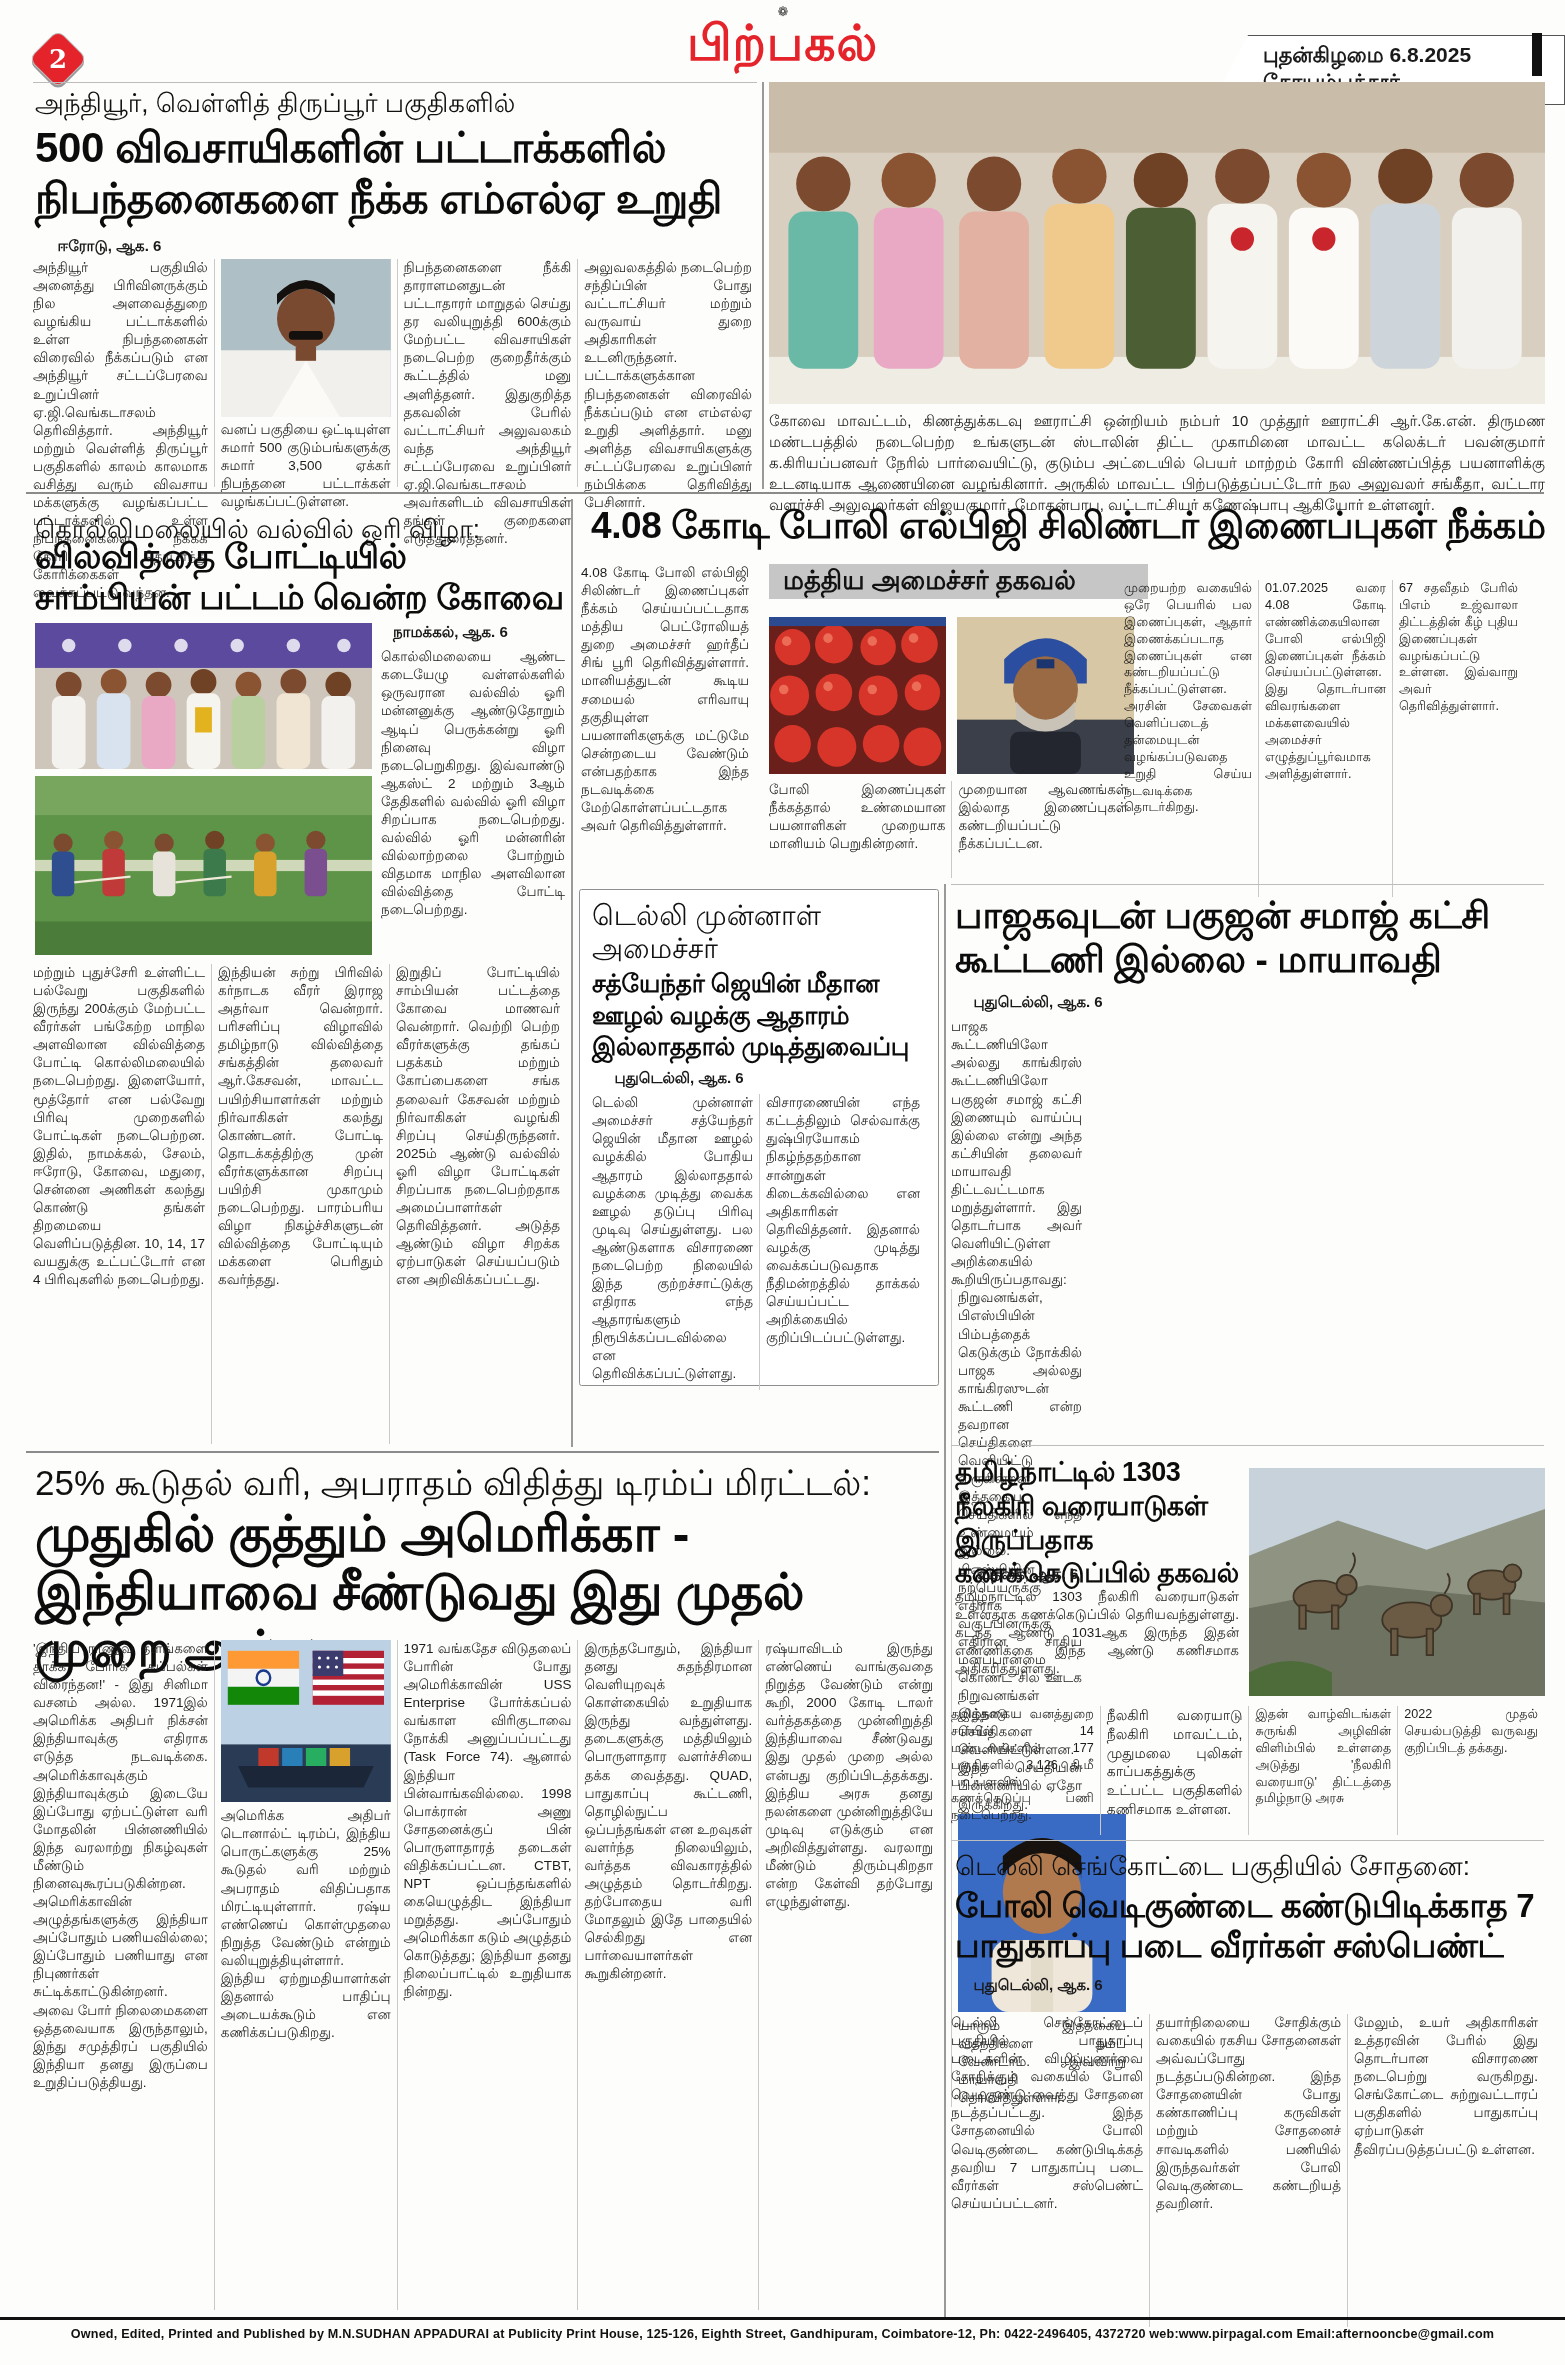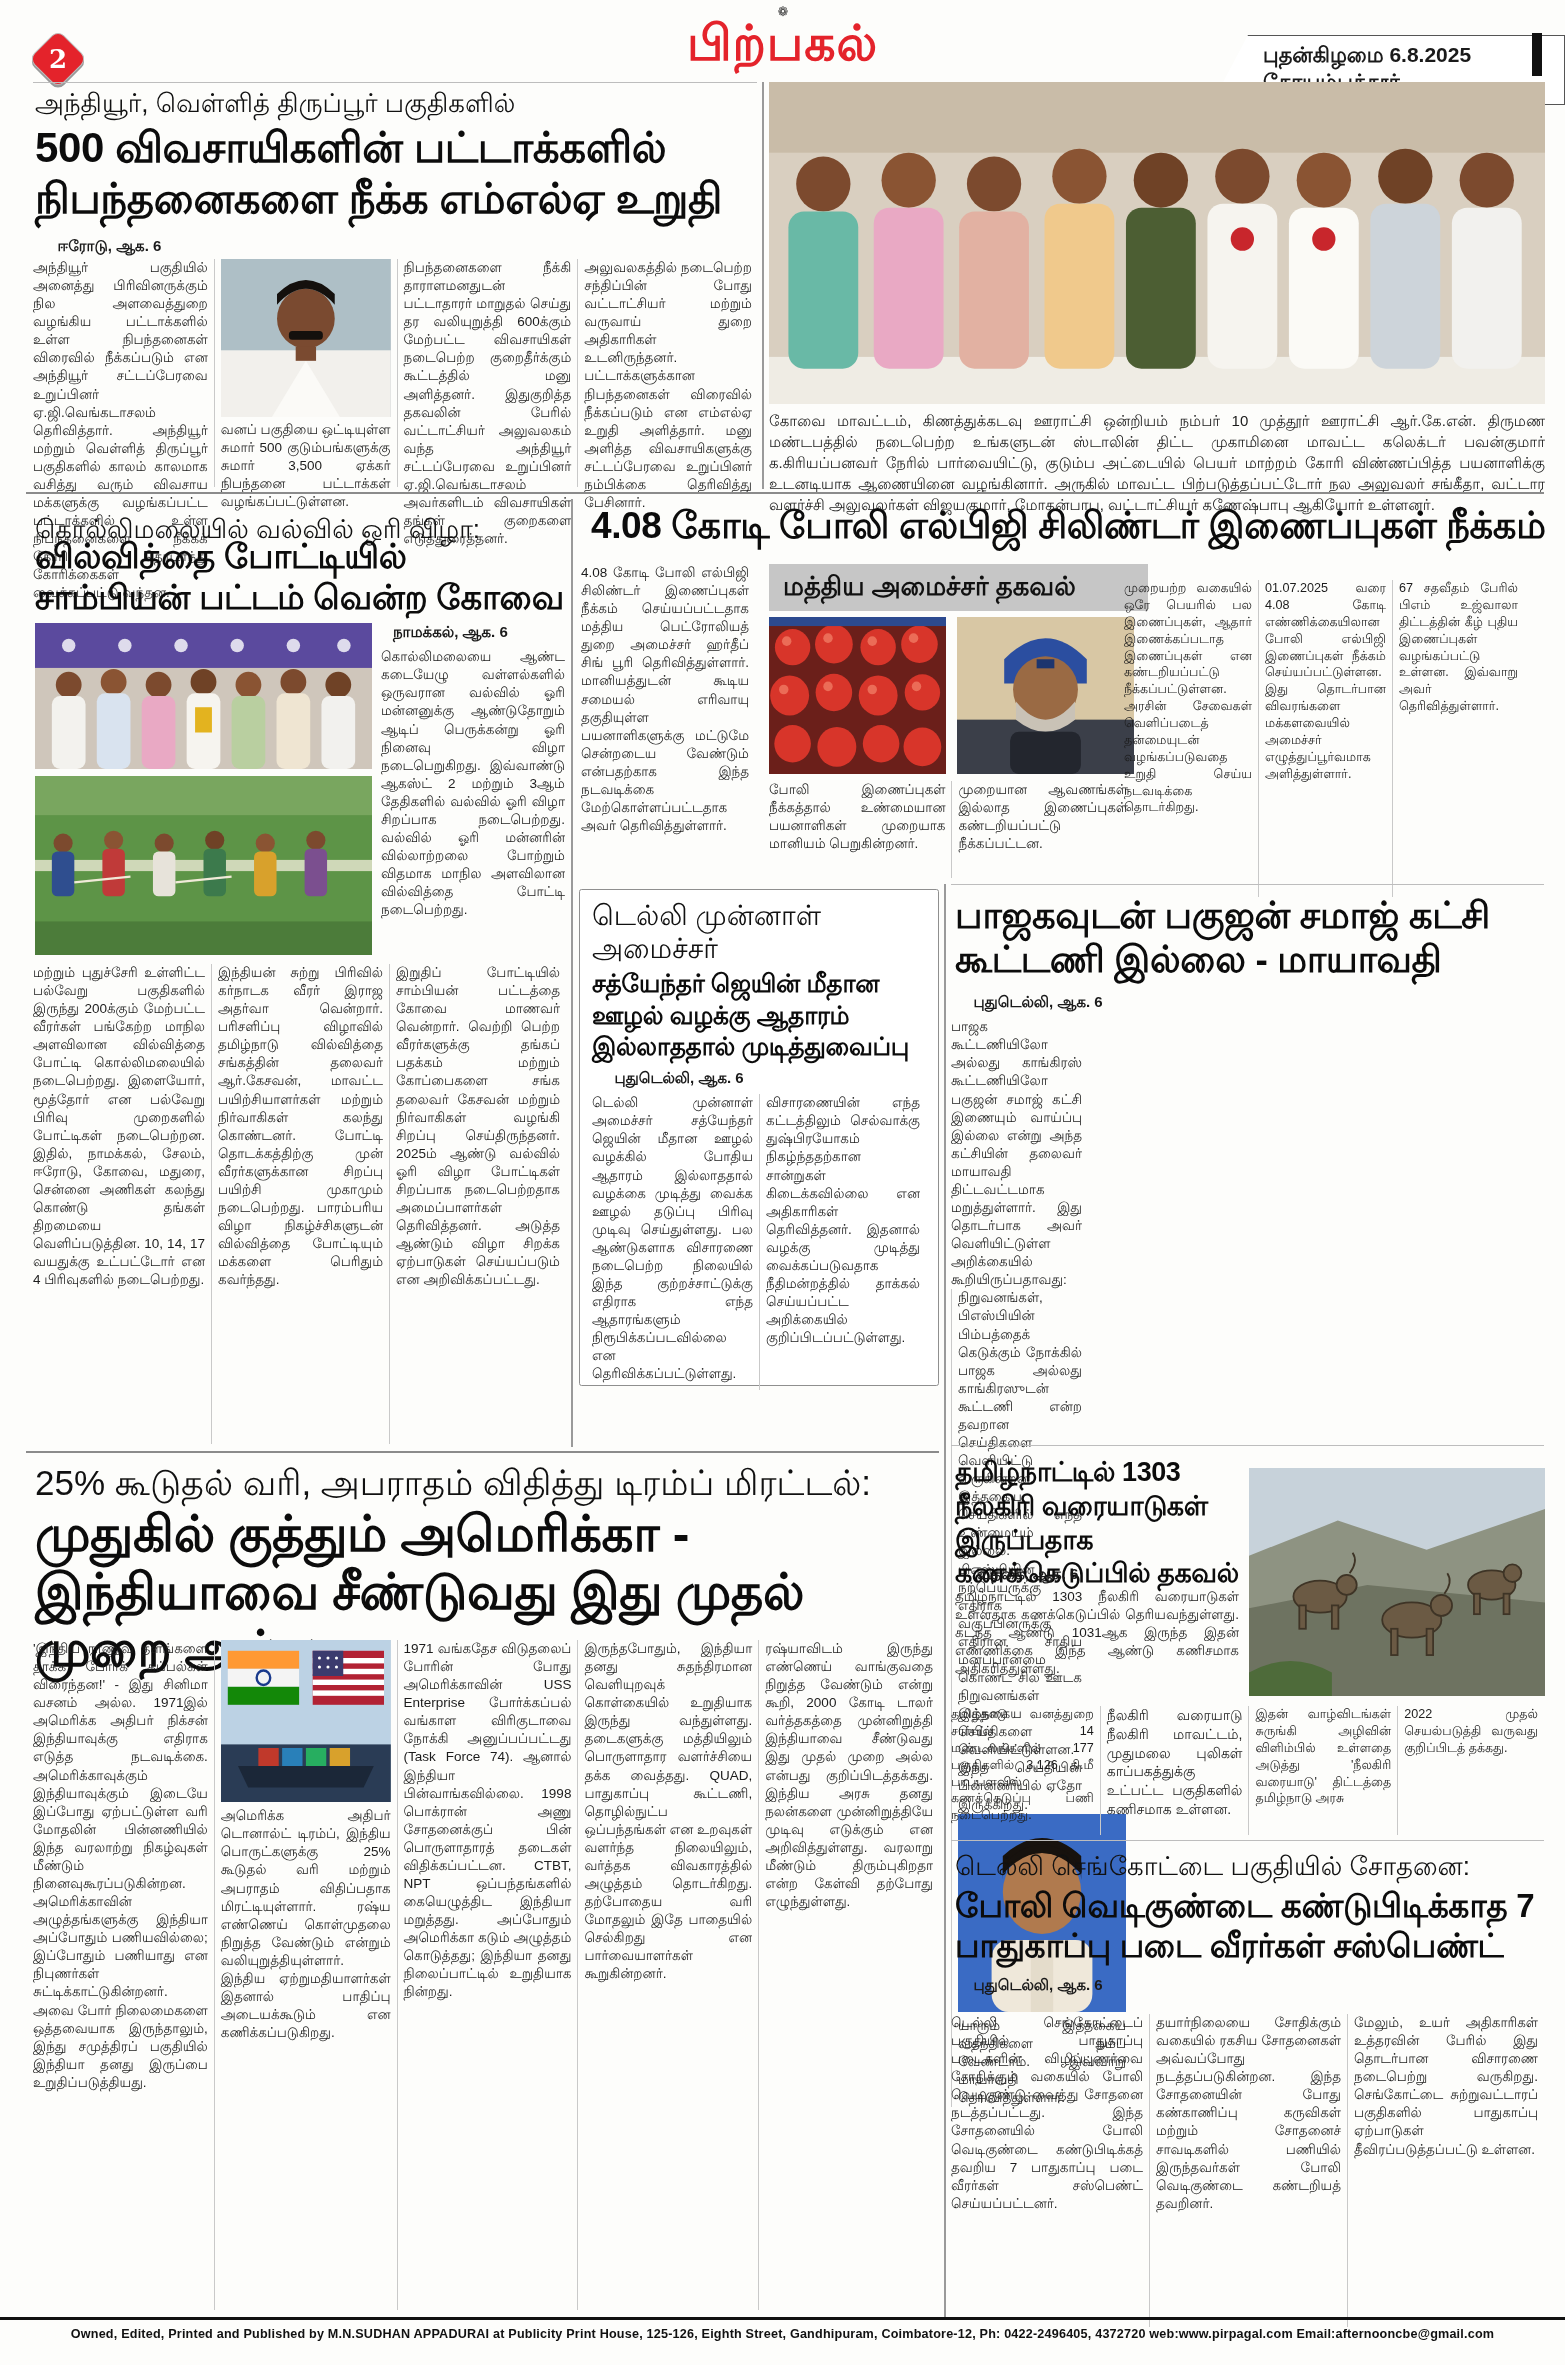--- a/index.html
+++ b/index.html
@@ -171,21 +171,21 @@
     <div class="col body-text" style="width:178px;">மற்றும் புதுச்சேரி உள்ளிட்ட பல்வேறு பகுதிகளில் இருந்து 200க்கும் மேற்பட்ட வீரர்கள் பங்கேற்ற மாநில அளவிலான வில்வித்தை போட்டி கொல்லிமலையில் நடைபெற்றது. இளையோர், மூத்தோர் என பல்வேறு பிரிவு முறைகளில் போட்டிகள் நடைபெற்றன. இதில், நாமக்கல், சேலம், ஈரோடு, கோவை, மதுரை, சென்னை அணிகள் கலந்து கொண்டு தங்கள் திறமையை வெளிப்படுத்தின. 10, 14, 17 வயதுக்கு உட்பட்டோர் என 4 பிரிவுகளில் நடைபெற்றது.</div>
     <div class="col body-text" style="width:178px;">இந்தியன் சுற்று பிரிவில் கர்நாடக வீரர் இராஜ அதர்வா வென்றார். பரிசளிப்பு விழாவில் தமிழ்நாடு வில்வித்தை சங்கத்தின் தலைவர் ஆர்.கேசவன், மாவட்ட பயிற்சியாளர்கள் மற்றும் நிர்வாகிகள் கலந்து கொண்டனர். போட்டி தொடக்கத்திற்கு முன் வீரர்களுக்கான சிறப்பு பயிற்சி முகாமும் நடைபெற்றது. பாரம்பரிய விழா நிகழ்ச்சிகளுடன் வில்வித்தை போட்டியும் மக்களை பெரிதும் கவர்ந்தது.</div>
     <div class="col body-text" style="width:177px;">இறுதிப் போட்டியில் சாம்பியன் பட்டத்தை கோவை மாணவர் வென்றார். வெற்றி பெற்ற வீரர்களுக்கு தங்கப் பதக்கம் மற்றும் கோப்பைகளை சங்க தலைவர் கேசவன் மற்றும் நிர்வாகிகள் வழங்கி சிறப்பு செய்திருந்தனர். 2025ம் ஆண்டு வல்வில் ஓரி விழா போட்டிகள் சிறப்பாக நடைபெற்றதாக அமைப்பாளர்கள் தெரிவித்தனர். அடுத்த ஆண்டும் விழா சிறக்க ஏற்பாடுகள் செய்யப்படும் என அறிவிக்கப்பட்டது.</div>
   </div>
   <div class="abs vrule" style="left:571px;top:499px;height:948px;"></div>
 
   <div class="abs headline" style="left:591px;top:506px;width:953px;font-size:37px;line-height:1.1;white-space:nowrap;">4.08 கோடி போலி எல்பிஜி சிலிண்டர் இணைப்புகள் நீக்கம்</div>
   <div class="abs cols" style="left:581px;top:564px;width:174px;height:317px;">
     <div class="col body-text" style="width:174px;">4.08 கோடி போலி எல்பிஜி சிலிண்டர் இணைப்புகள் நீக்கம் செய்யப்பட்டதாக மத்திய பெட்ரோலியத் துறை அமைச்சர் ஹர்தீப் சிங் பூரி தெரிவித்துள்ளார். மானியத்துடன் கூடிய சமையல் எரிவாயு தகுதியுள்ள பயனாளிகளுக்கு மட்டுமே சென்றடைய வேண்டும் என்பதற்காக இந்த நடவடிக்கை மேற்கொள்ளப்பட்டதாக அவர் தெரிவித்துள்ளார்.</div>
   </div>
-  <div class="abs badge-gray" style="left:769px;top:564px;width:365px;height:47px;">மத்திய அமைச்சர் தகவல்</div>
+  <div class="abs badge-gray" style="left:769px;top:564px;width:365px;height:35px;">மத்திய அமைச்சர் தகவல்</div>
   <div class="abs photo" style="left:769px;top:617px;width:177px;height:157px;">
     <svg viewBox="0 0 60 52" preserveAspectRatio="none">
       <rect width="60" height="52" fill="#6b1f1a"></rect>
       <g fill="#d8352a">
         <circle cx="8" cy="10" r="6"></circle>
           <circle cx="22" cy="9" r="6.4"></circle>
           <circle cx="37" cy="10" r="6"></circle>
           <circle cx="51" cy="9" r="6.2"></circle>
         <circle cx="7" cy="26" r="6.6"></circle>
           <circle cx="22" cy="25" r="6.2"></circle>

